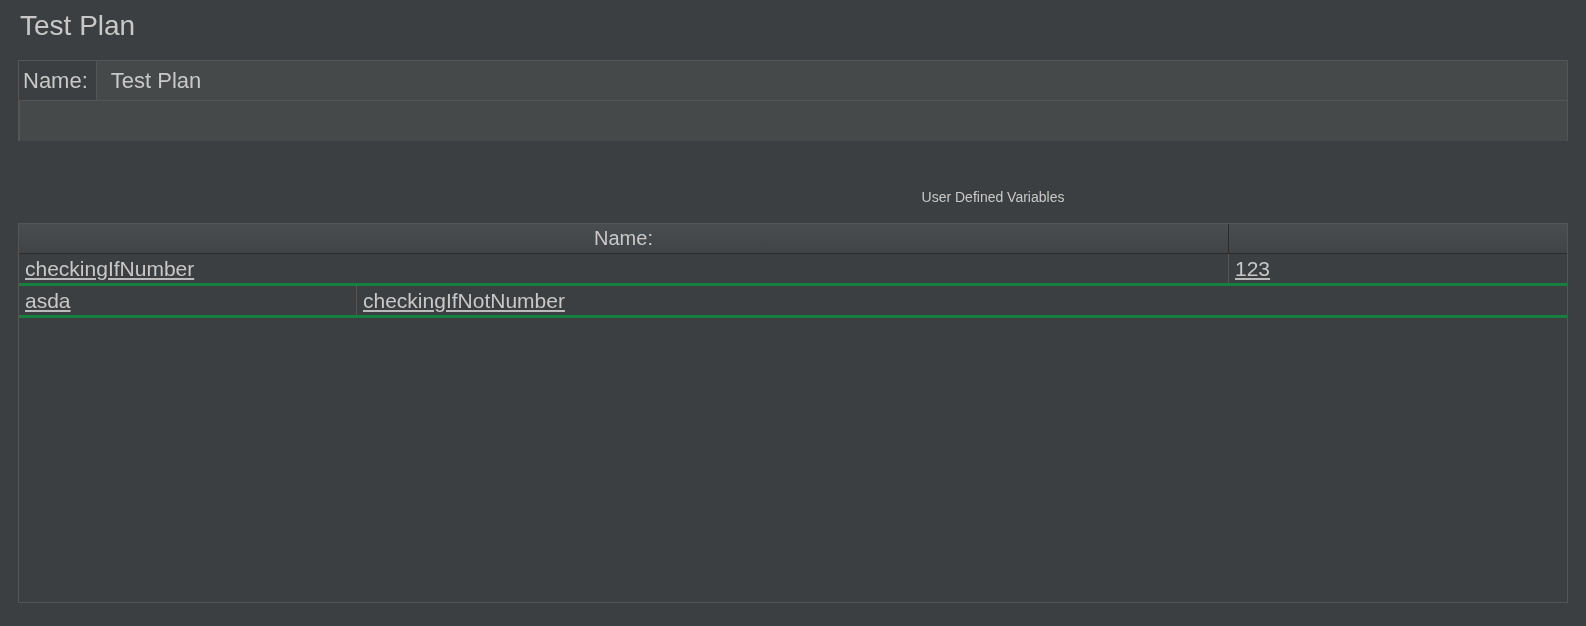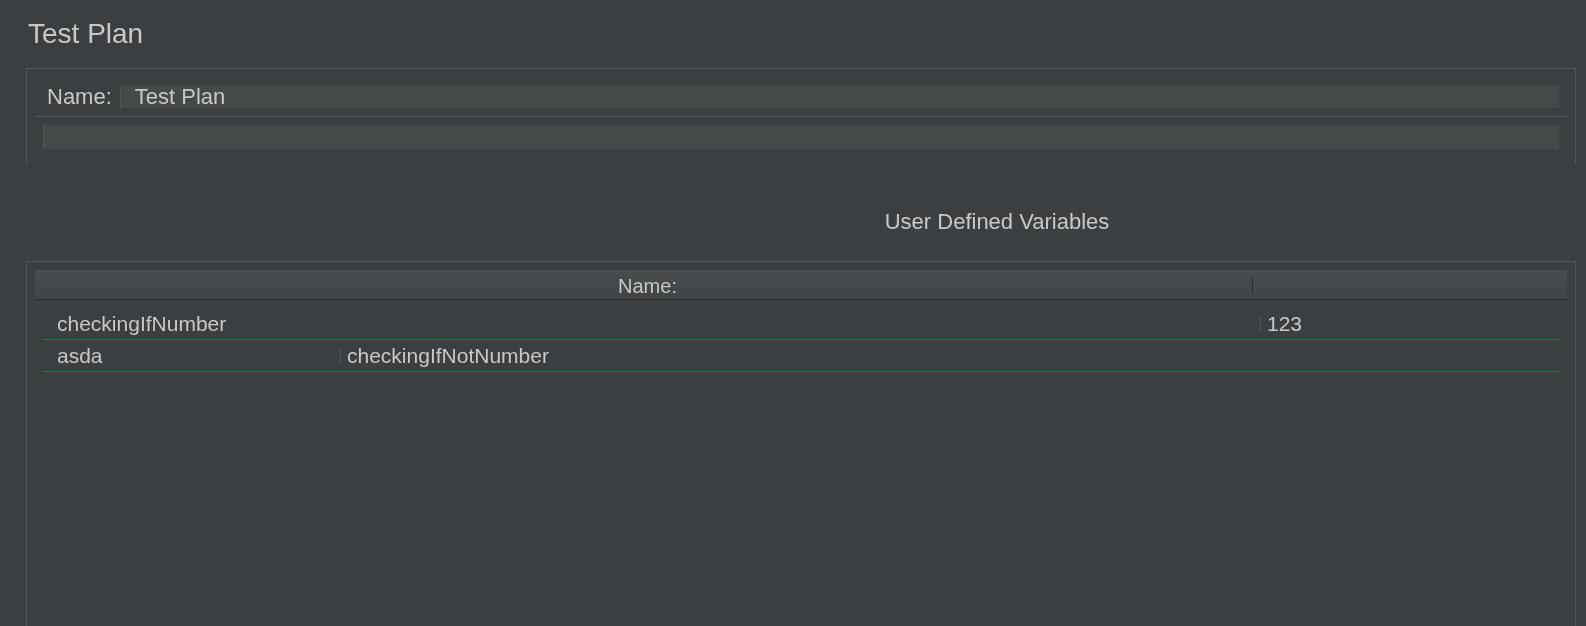--- a/index.html
+++ b/index.html
@@ -1,17 +1,17 @@
 <!DOCTYPE html>
 <html><head>
   <meta charset="utf-8">
   <style>
     * {
       margin: 0;
-      padding: 8px;
+      padding: 0;
       box-sizing: border-box;
     }
     body {
       background: #3c3f41;
       font-family: Arial, sans-serif;
       color: #bbbbbb;
       width: 1586px;
       height: 626px;
       overflow: hidden;
       padding: 0;
@@ -52,23 +52,23 @@
       font-size: 22px;
       padding: 4px 14px;
       outline: none;
       font-family: Arial, sans-serif;
     }
     .form-row.comments .form-input {
       background: #45494a;
     }
     .section-title {
       text-align: center;
-      font-size: 22px;
+      font-size: 14px;
       color: #c8c8c8;
-      margin-top: 36px;
+      margin-top: 48px;
       margin-bottom: 18px;
       padding-left: 400px;
     }
     .table-container {
       margin: 0 18px;
       border: 1px solid #555555;
       background: #3c3f41;
       height: 380px;
       display: flex;
       flex-direction: column;
@@ -97,22 +97,23 @@
     }
     .col-value {
       flex: 1;
     }
     .table-body {
       flex: 1;
       overflow: auto;
     }
     .table-row {
       display: flex;
-      border-bottom: 1px solid #15803d;
+      border-bottom: 3px solid #15803d;
       height: 32px;
+      text-decoration: underline;
     }
     .table-cell {
       font-size: 21px;
       color: #c8c8c8;
       padding: 2px 6px;
       display: flex;
       align-items: center;
       border-right: 1px solid #555555;
     }
     .table-cell:last-child {

